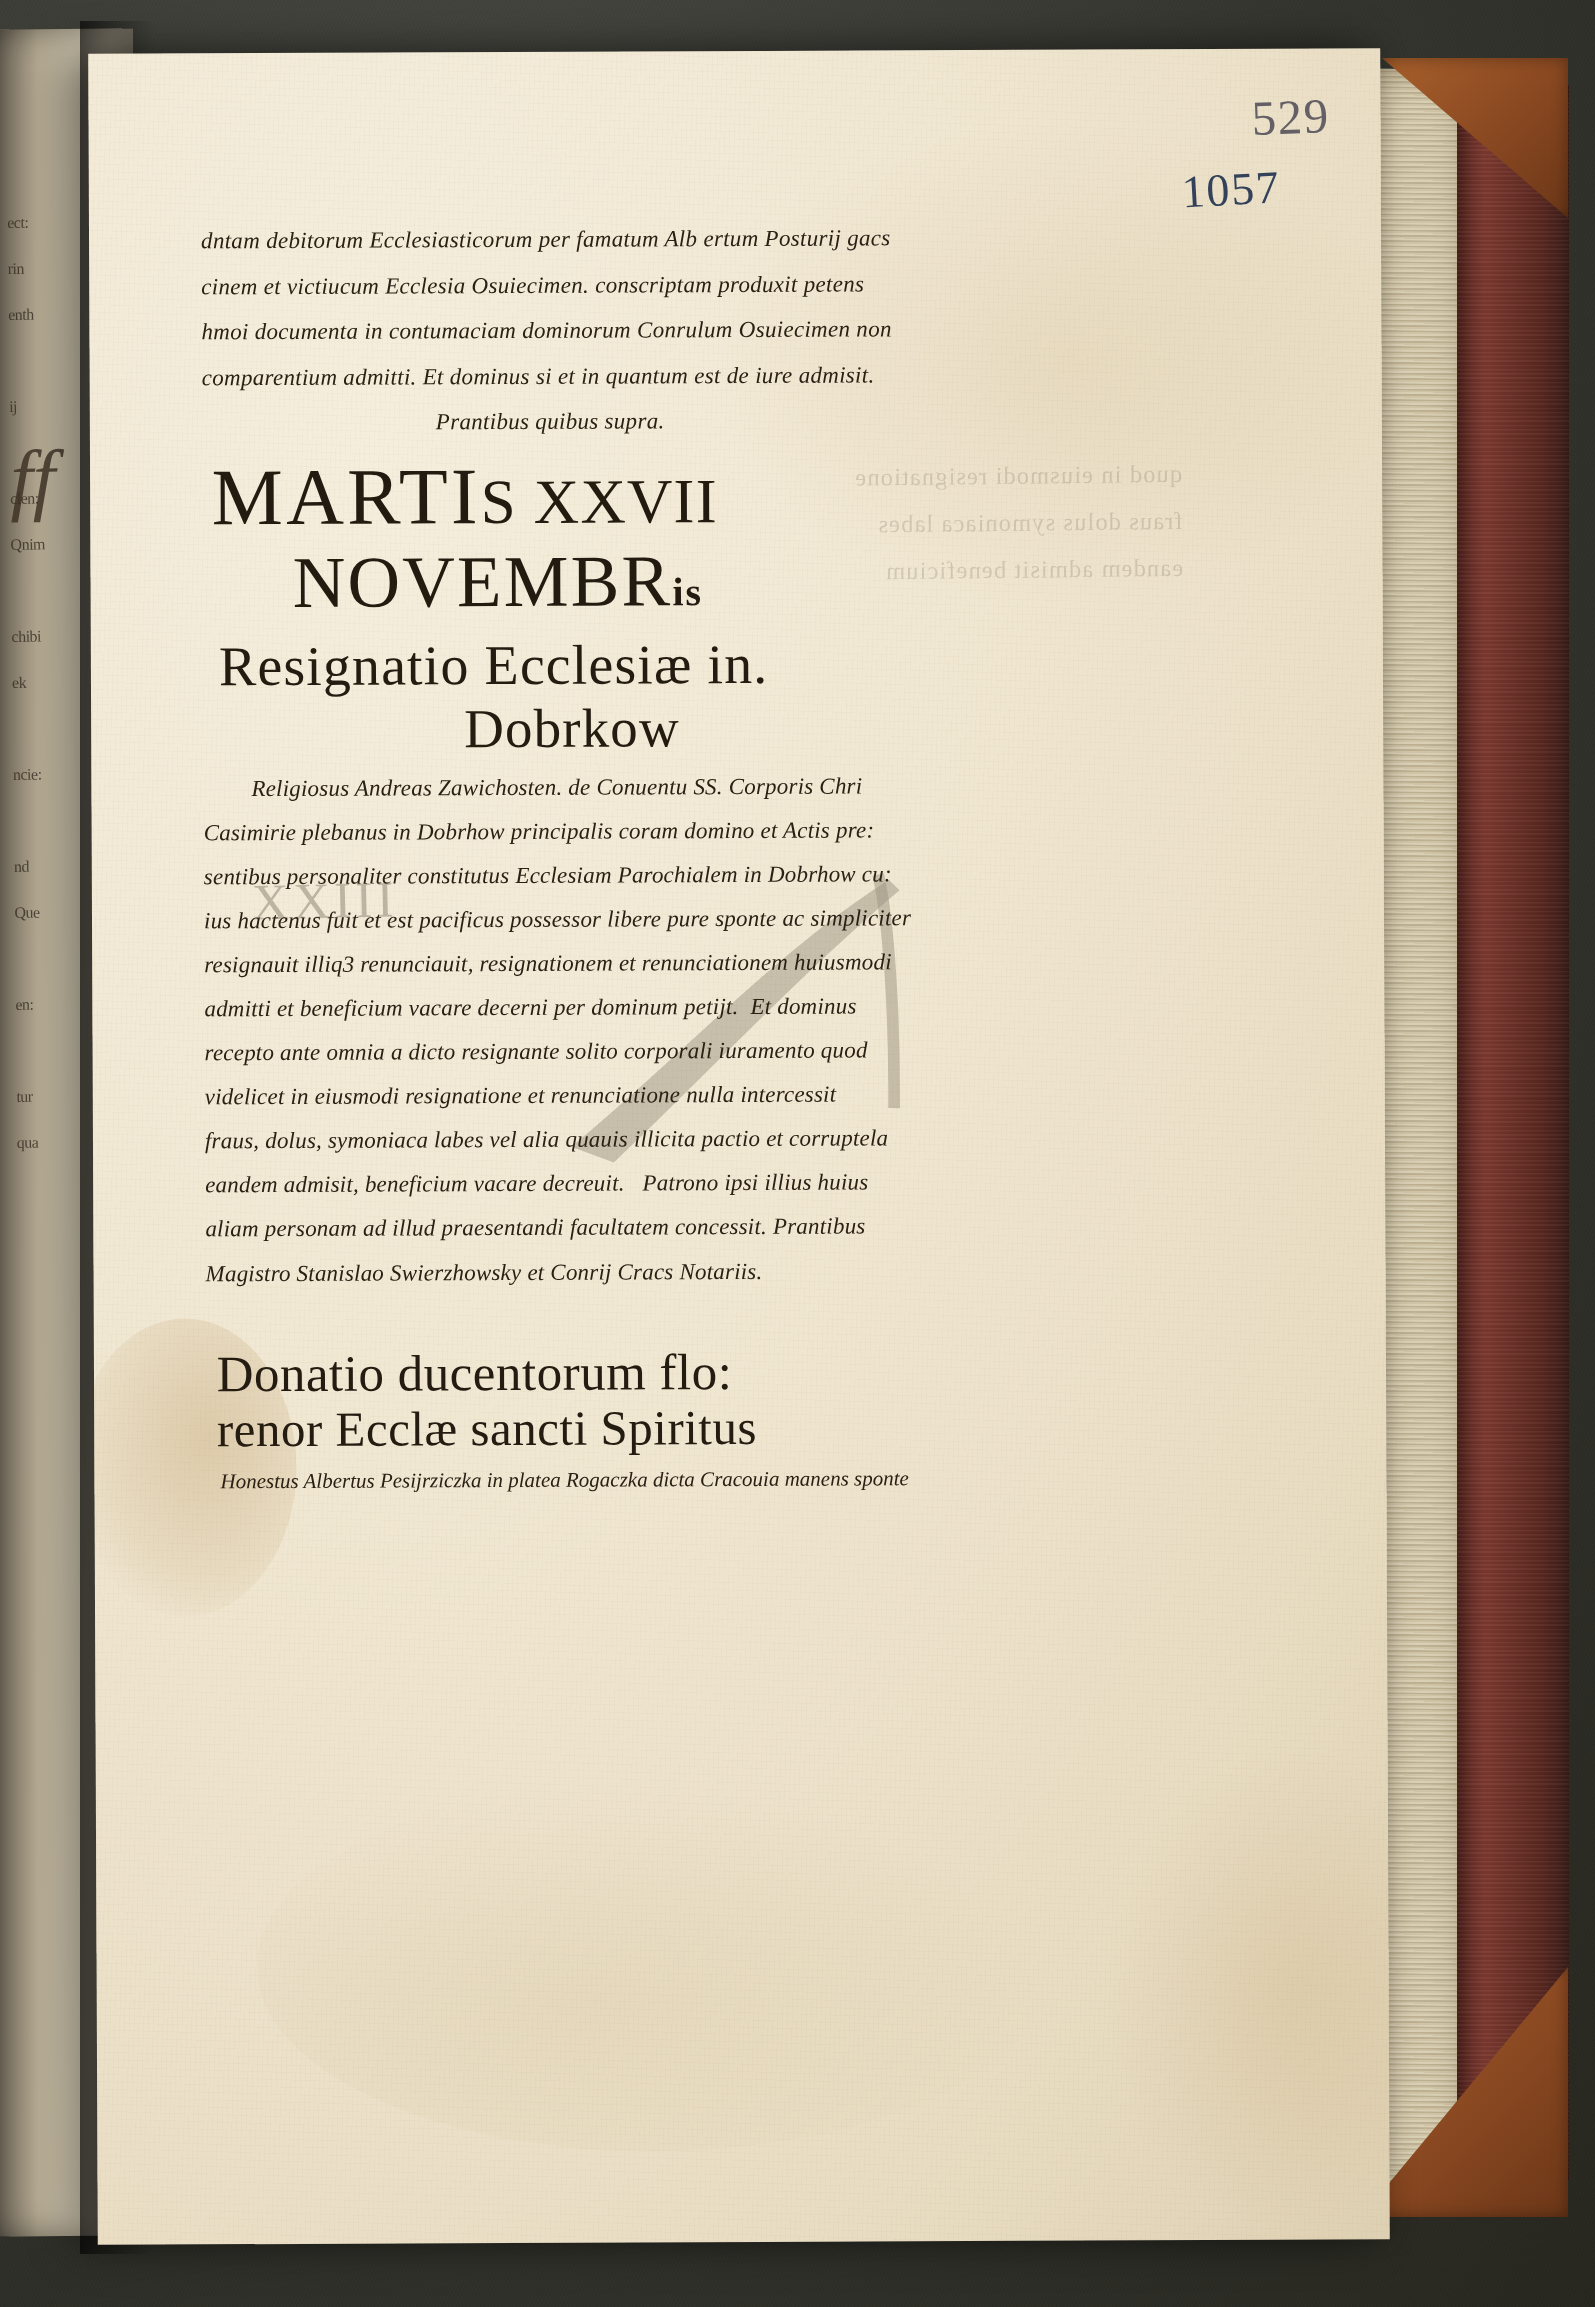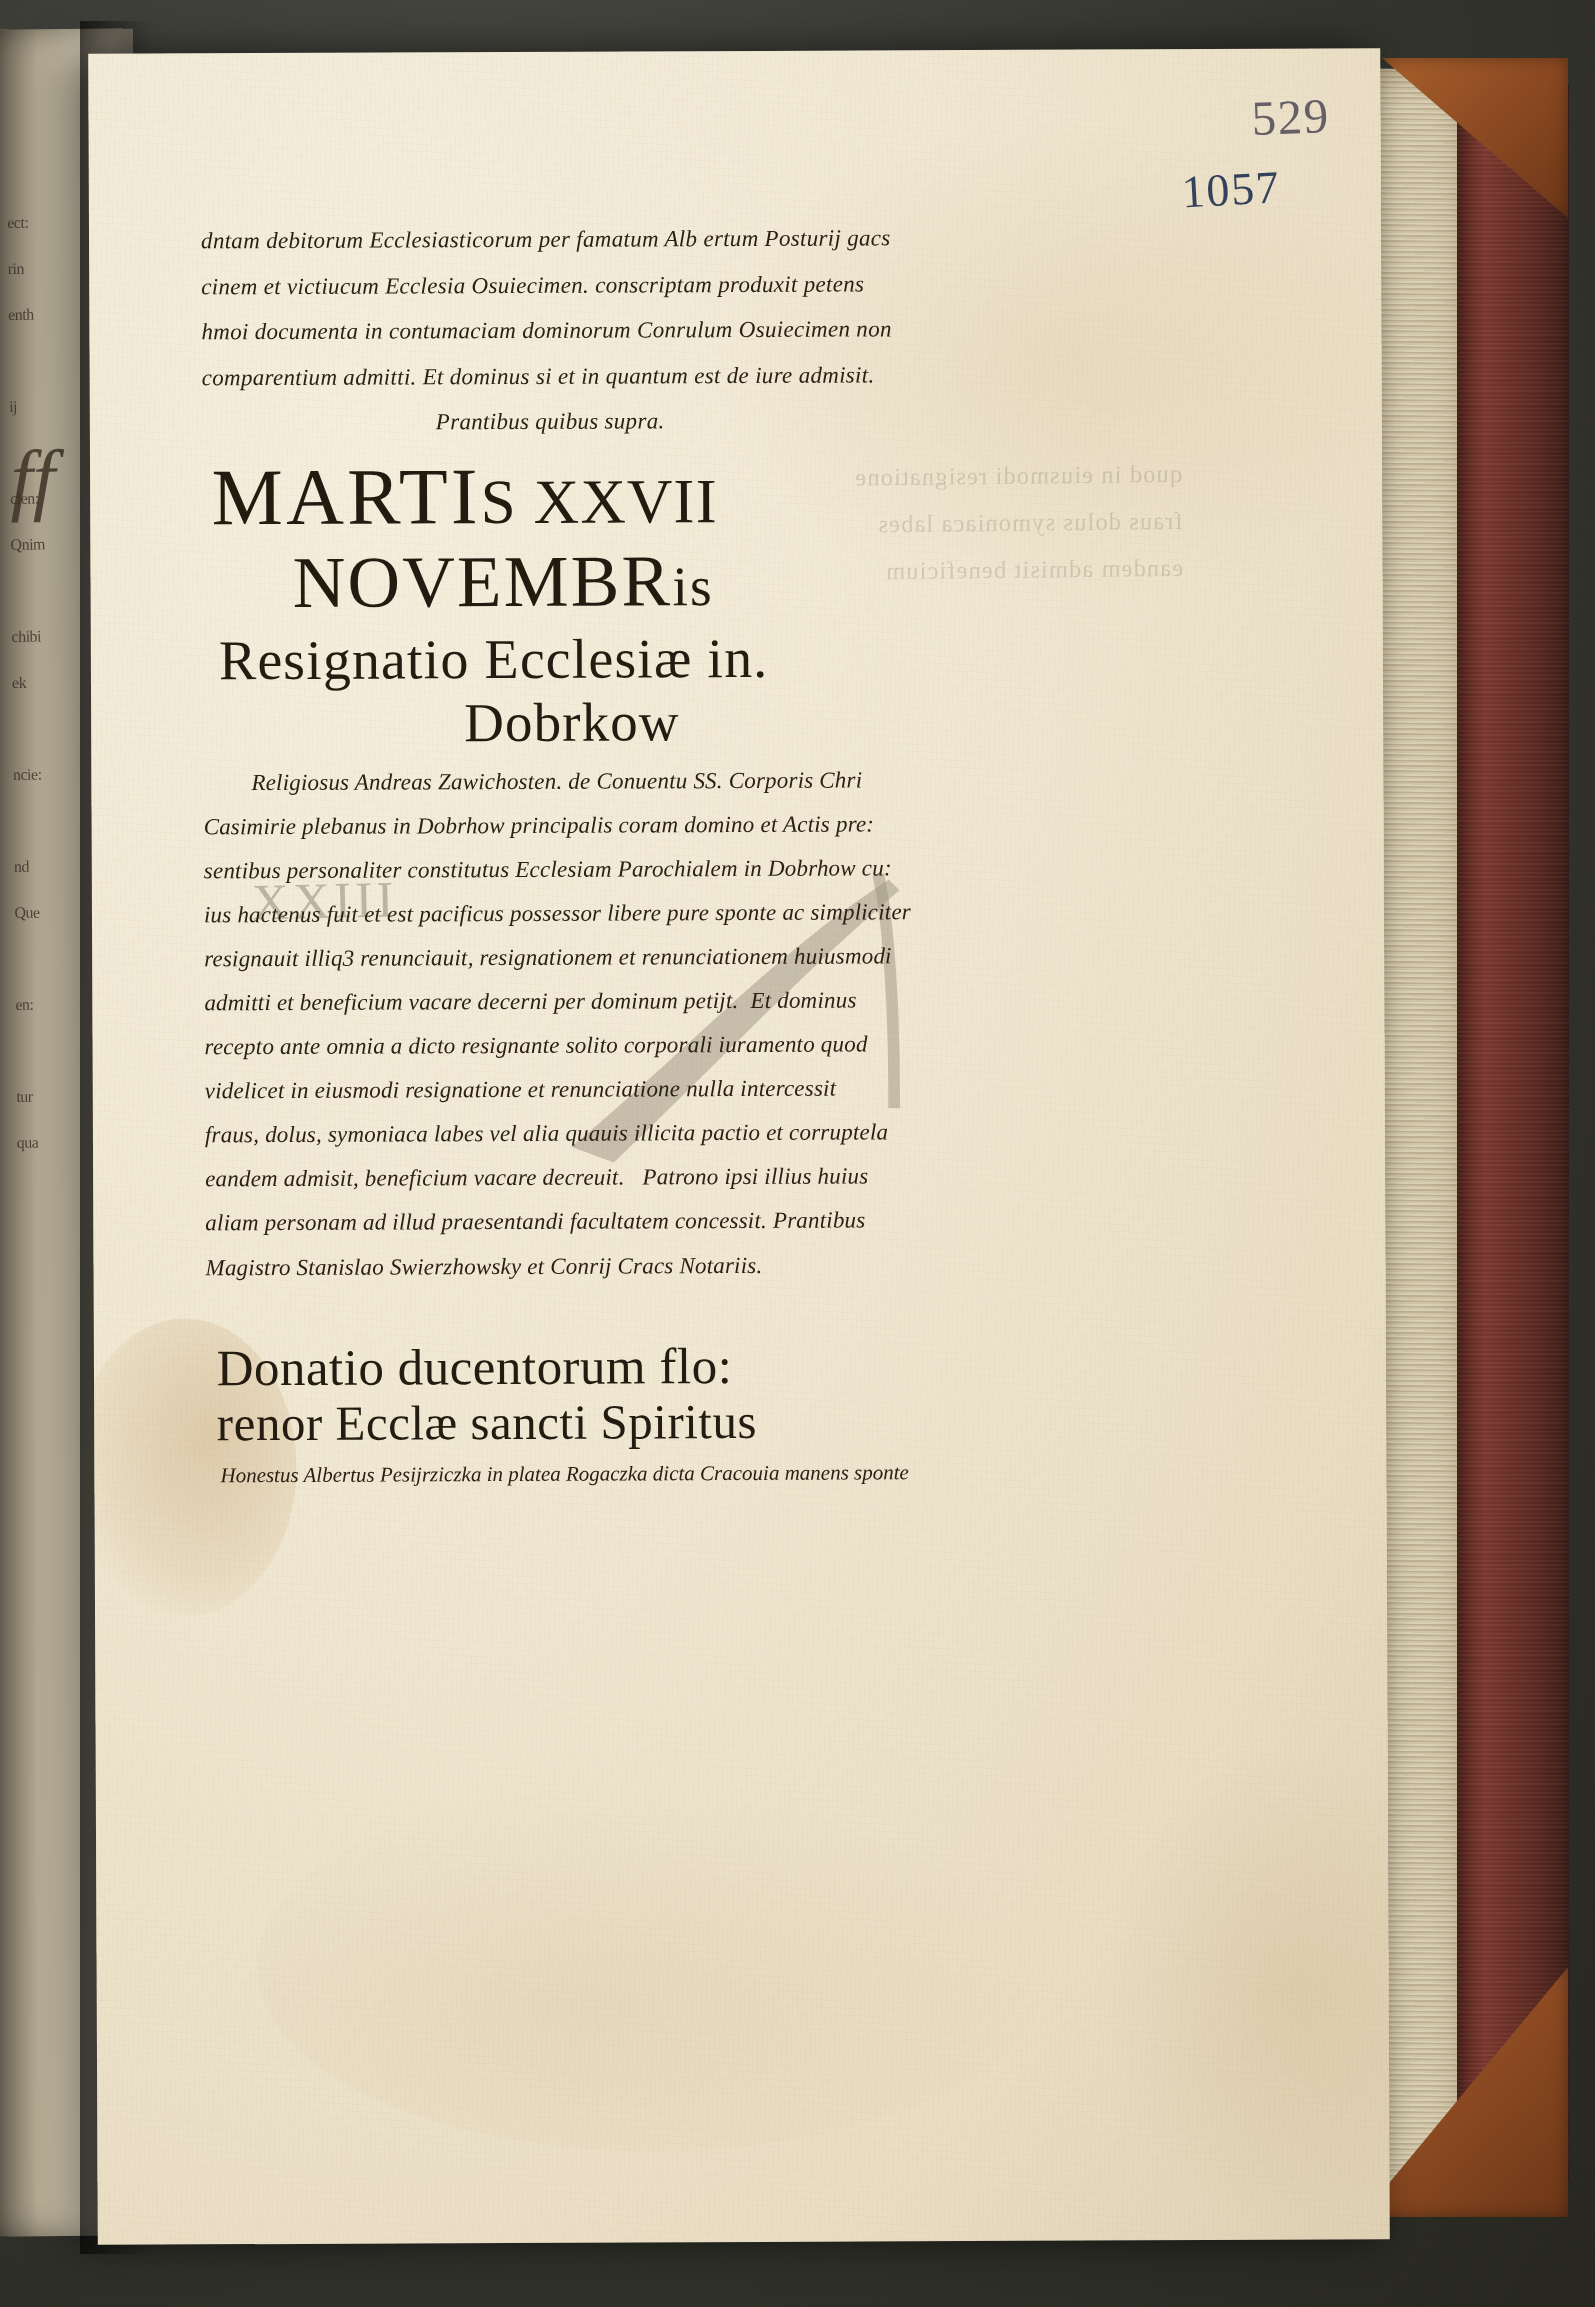--- a/index.html
+++ b/index.html
@@ -244,21 +244,22 @@
   .h-novembris {
     font-family: "Liberation Serif", serif;
     font-size: 73px;
     line-height: 80px;
     color: #231a10;
     letter-spacing: 2.1px;
     padding-left: 90px;
     white-space: pre;
   }
   .h-novembris .small {
-    font-size: 56px;
+    font-size: 40px;
+    font-weight: bold;
   }
   .h-resign {
     font-family: "Liberation Serif", serif;
     font-size: 56px;
     line-height: 65px;
     color: #241b11;
     letter-spacing: 1.1px;
     padding-left: 16px;
     white-space: pre;
   }

